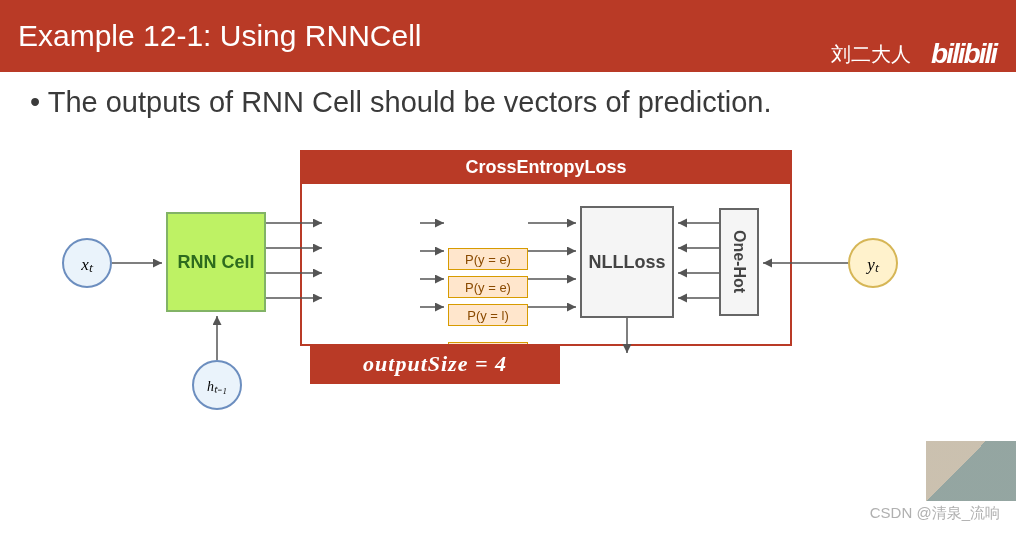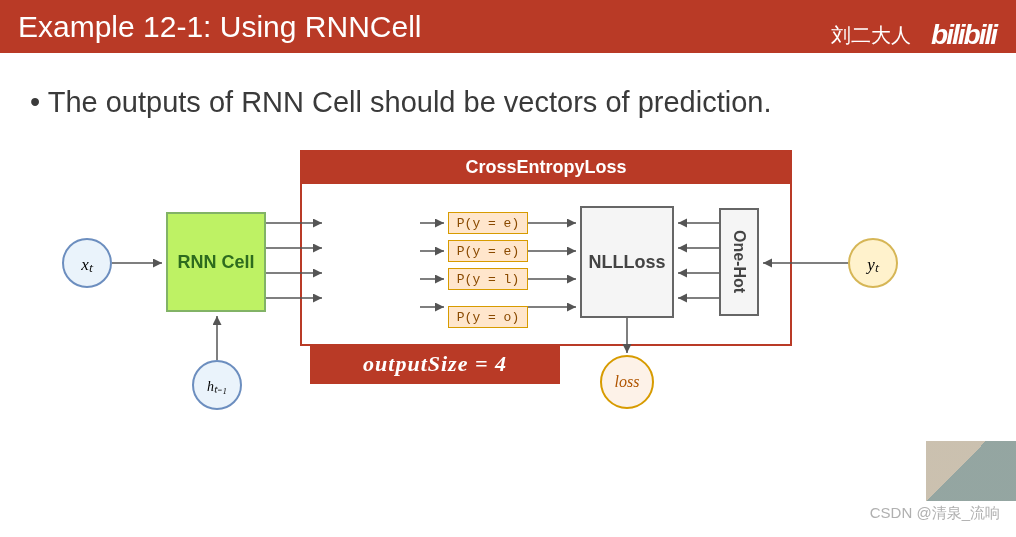--- a/index.html
+++ b/index.html
@@ -1,29 +1,29 @@
 <!DOCTYPE html>
 <html><head>
 <meta charset="utf-8">
 <style>
   *{box-sizing:border-box;margin:0;padding:0;}
   body{width:1016px;height:537px;background:#fff;font-family:"Segoe UI",Arial,sans-serif;position:relative;overflow:hidden;}
-  .header{background:#b93a26;height:53px;width:100%;display:flex;align-items:center;padding:0 18px;position:relative;}
+  .header{background:#b93a26;height:72px;width:100%;display:flex;align-items:center;padding:0 18px;position:relative;}
   .header .title{color:#fff;font-size:30px;font-weight:300;}
   .header .author{position:absolute;right:105px;bottom:4px;color:#fff;font-size:20px;font-family:"SimSun","STSong",serif;}
   .header .bili{position:absolute;right:20px;bottom:2px;color:#fff;font-size:28px;font-weight:bold;letter-spacing:-2px;font-style:italic;}
   .bullet{position:absolute;left:30px;top:86px;font-size:29px;color:#3a3a3a;}
   .bullet::before{content:"• ";}
   .stage{position:absolute;left:0;top:130px;width:1016px;height:290px;}
   .box{position:absolute;display:flex;align-items:center;justify-content:center;}
   .rnn{left:166px;top:82px;width:100px;height:100px;background:#bef264;border:2px solid #82b366;color:#2d6b1e;font-weight:bold;font-size:18px;}
   .softmax{left:326px;top:76px;width:94px;height:112px;background:#f5f5f5;border:2px solid #666;color:#444;font-weight:bold;font-size:18px;}
   .nll{left:580px;top:76px;width:94px;height:112px;background:#f5f5f5;border:2px solid #666;color:#444;font-weight:bold;font-size:18px;}
   .onehot{left:719px;top:78px;width:40px;height:108px;background:#f5f5f5;border:2px solid #666;color:#444;font-weight:bold;font-size:16px;writing-mode:vertical-rl;}
-  .prob{position:absolute;left:448px;width:80px;height:22px;background:#ffe6cc;border:1px solid #d79b00;font-family:Liberation Mono, monospace;font-size:13px;color:#8a4a00;display:flex;align-items:center;justify-content:center;}
+  .prob{position:absolute;left:448px;width:80px;height:22px;background:#ffe6cc;border:1px solid #d79b00;font-family:Liberation Sans, sans-serif;font-size:13px;color:#8a4a00;display:flex;align-items:center;justify-content:center;margin-top:36px;}
   .prob.p1{top:82px;}
   .prob.p2{top:110px;}
   .prob.p3{top:138px;}
   .prob.p4{top:176px;}
   .circle{position:absolute;width:50px;height:50px;border-radius:50%;display:flex;align-items:center;justify-content:center;font-family:"Cambria Math",serif;font-style:italic;}
   .xt{left:62px;top:108px;border:2px solid #6c8ebf;background:#eaf3fb;font-size:17px;}
   .ht{left:192px;top:230px;border:2px solid #6c8ebf;background:#eaf3fb;font-size:14px;}
   .loss{left:600px;top:225px;width:54px;height:54px;border:2px solid #d79b00;background:#fdf2e8;font-size:16px;color:#b05500;}
   .yt{left:848px;top:108px;border:2px solid #d6b656;background:#fff2cc;font-size:17px;}
   .cel-frame{position:absolute;left:300px;top:20px;width:492px;height:196px;border:2px solid #b93a26;}
@@ -45,21 +45,20 @@
 <div class="bullet">The outputs of RNN Cell should be vectors of prediction.</div>
 
 <div class="stage">
 
   <div class="cel-frame"></div>
   <div class="cel-title">CrossEntropyLoss</div>
 
   <div class="circle xt">xₜ</div>
   <div class="circle yt">yₜ</div>
   <div class="circle ht">hₜ₋₁</div>
-  <div class="circle loss">loss</div>
 
   <div class="box rnn">RNN Cell</div>
   <div class="box nll">NLLLoss</div>
   <div class="box onehot">One-Hot</div>
 
   <div class="prob p1">P(y = e)</div>
   <div class="prob p2">P(y = e)</div>
   <div class="prob p3">P(y = l)</div>
   <div class="prob p4">P(y = o)</div>
 

